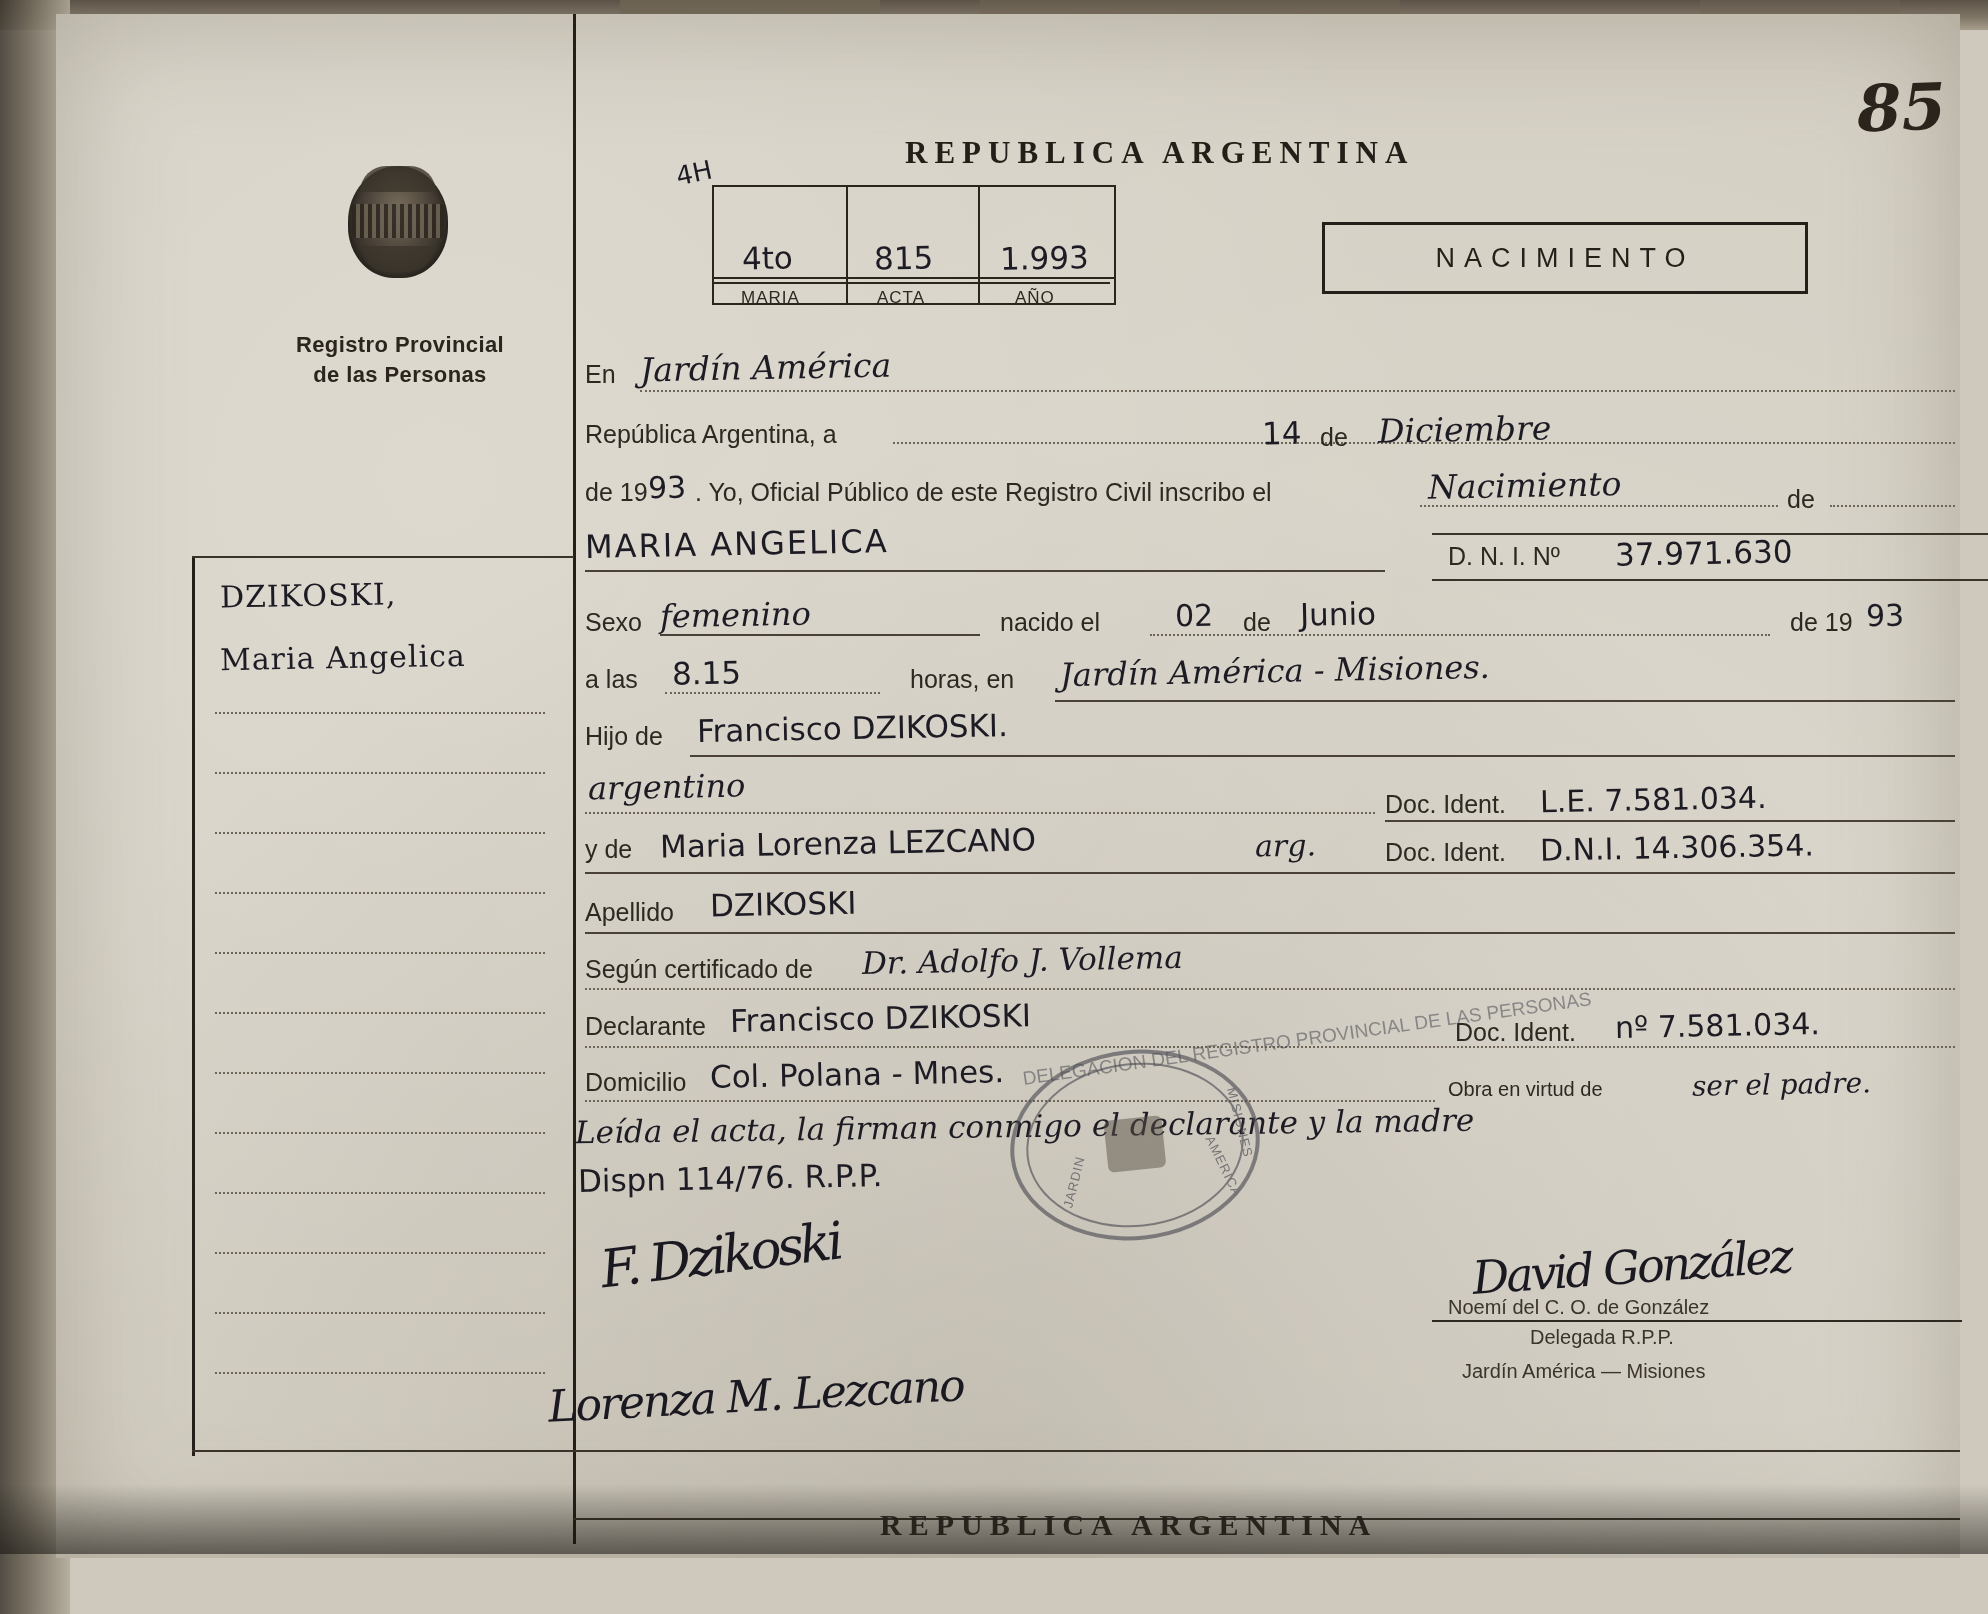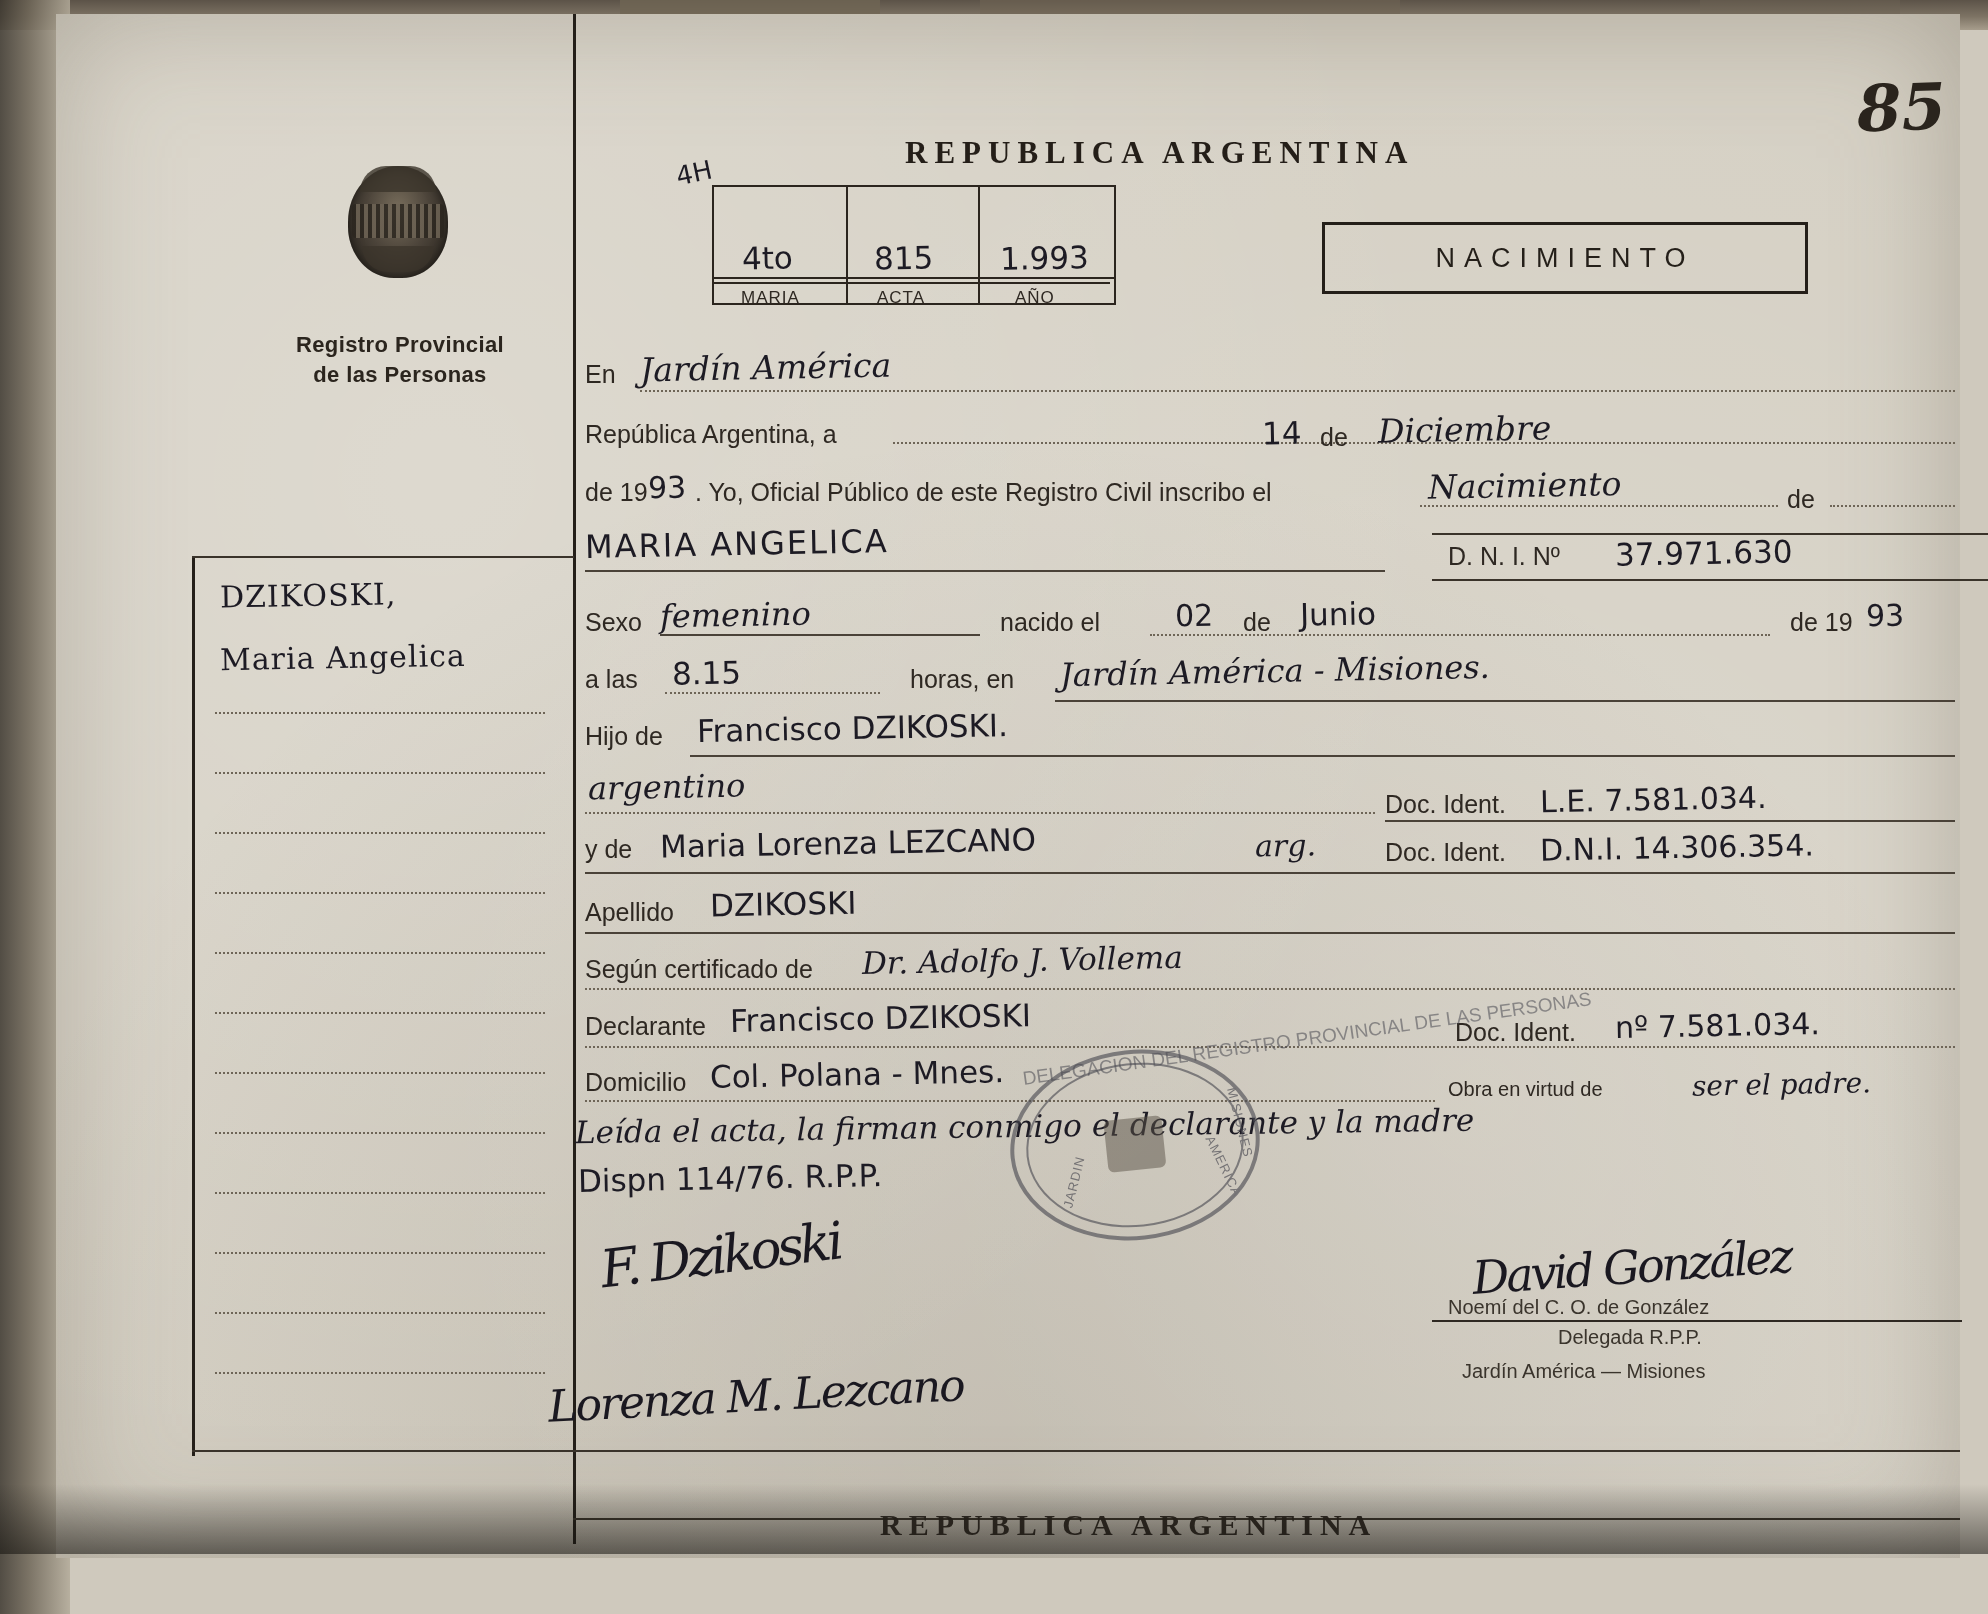--- a/index.html
+++ b/index.html
@@ -473,20 +473,20 @@
     <div class="seal-text" style="left:196px; top:76px; transform:rotate(82deg);">MISIONES</div>
   </div>
   <div class="hand" style="left:1020px; top:1028px; font-size:19px; color:#4a4a52; opacity:.55; transform:rotate(-8deg); font-family:'Liberation Sans',sans-serif; font-style:normal;">DELEGACION DEL REGISTRO PROVINCIAL DE LAS PERSONAS</div>
 
   <div class="sig" style="left:600px; top:1225px; font-size:52px; transform:rotate(-7deg); letter-spacing:-4px;">F. Dzikoski</div>
   <div class="sig" style="left:548px; top:1370px; font-size:44px; transform:rotate(-3deg); letter-spacing:-2px;">Lorenza M. Lezcano</div>
 
   <div class="sig" style="left:1472px; top:1240px; font-size:46px; transform:rotate(-4deg); letter-spacing:-3px;">David González</div>
   <div class="sig-line" style="left:1432px; top:1320px; width:530px;"></div>
   <div class="sig-caption" style="left:1448px; top:1296px;">Noemí del C. O. de González</div>
-  <div class="sig-caption" style="left:1530px; top:1326px;margin-left:28px;">Delegada R.P.P.</div>
+  <div class="sig-caption" style="left:1530px; top:1326px;">Delegada R.P.P.</div>
   <div class="sig-caption" style="left:1462px; top:1360px;">Jardín América  —  Misiones</div>
 
   <div class="bottom-title">REPUBLICA ARGENTINA</div>
   <div class="fade-bottom"></div>
 
 
 </div>
 
 </body></html>

